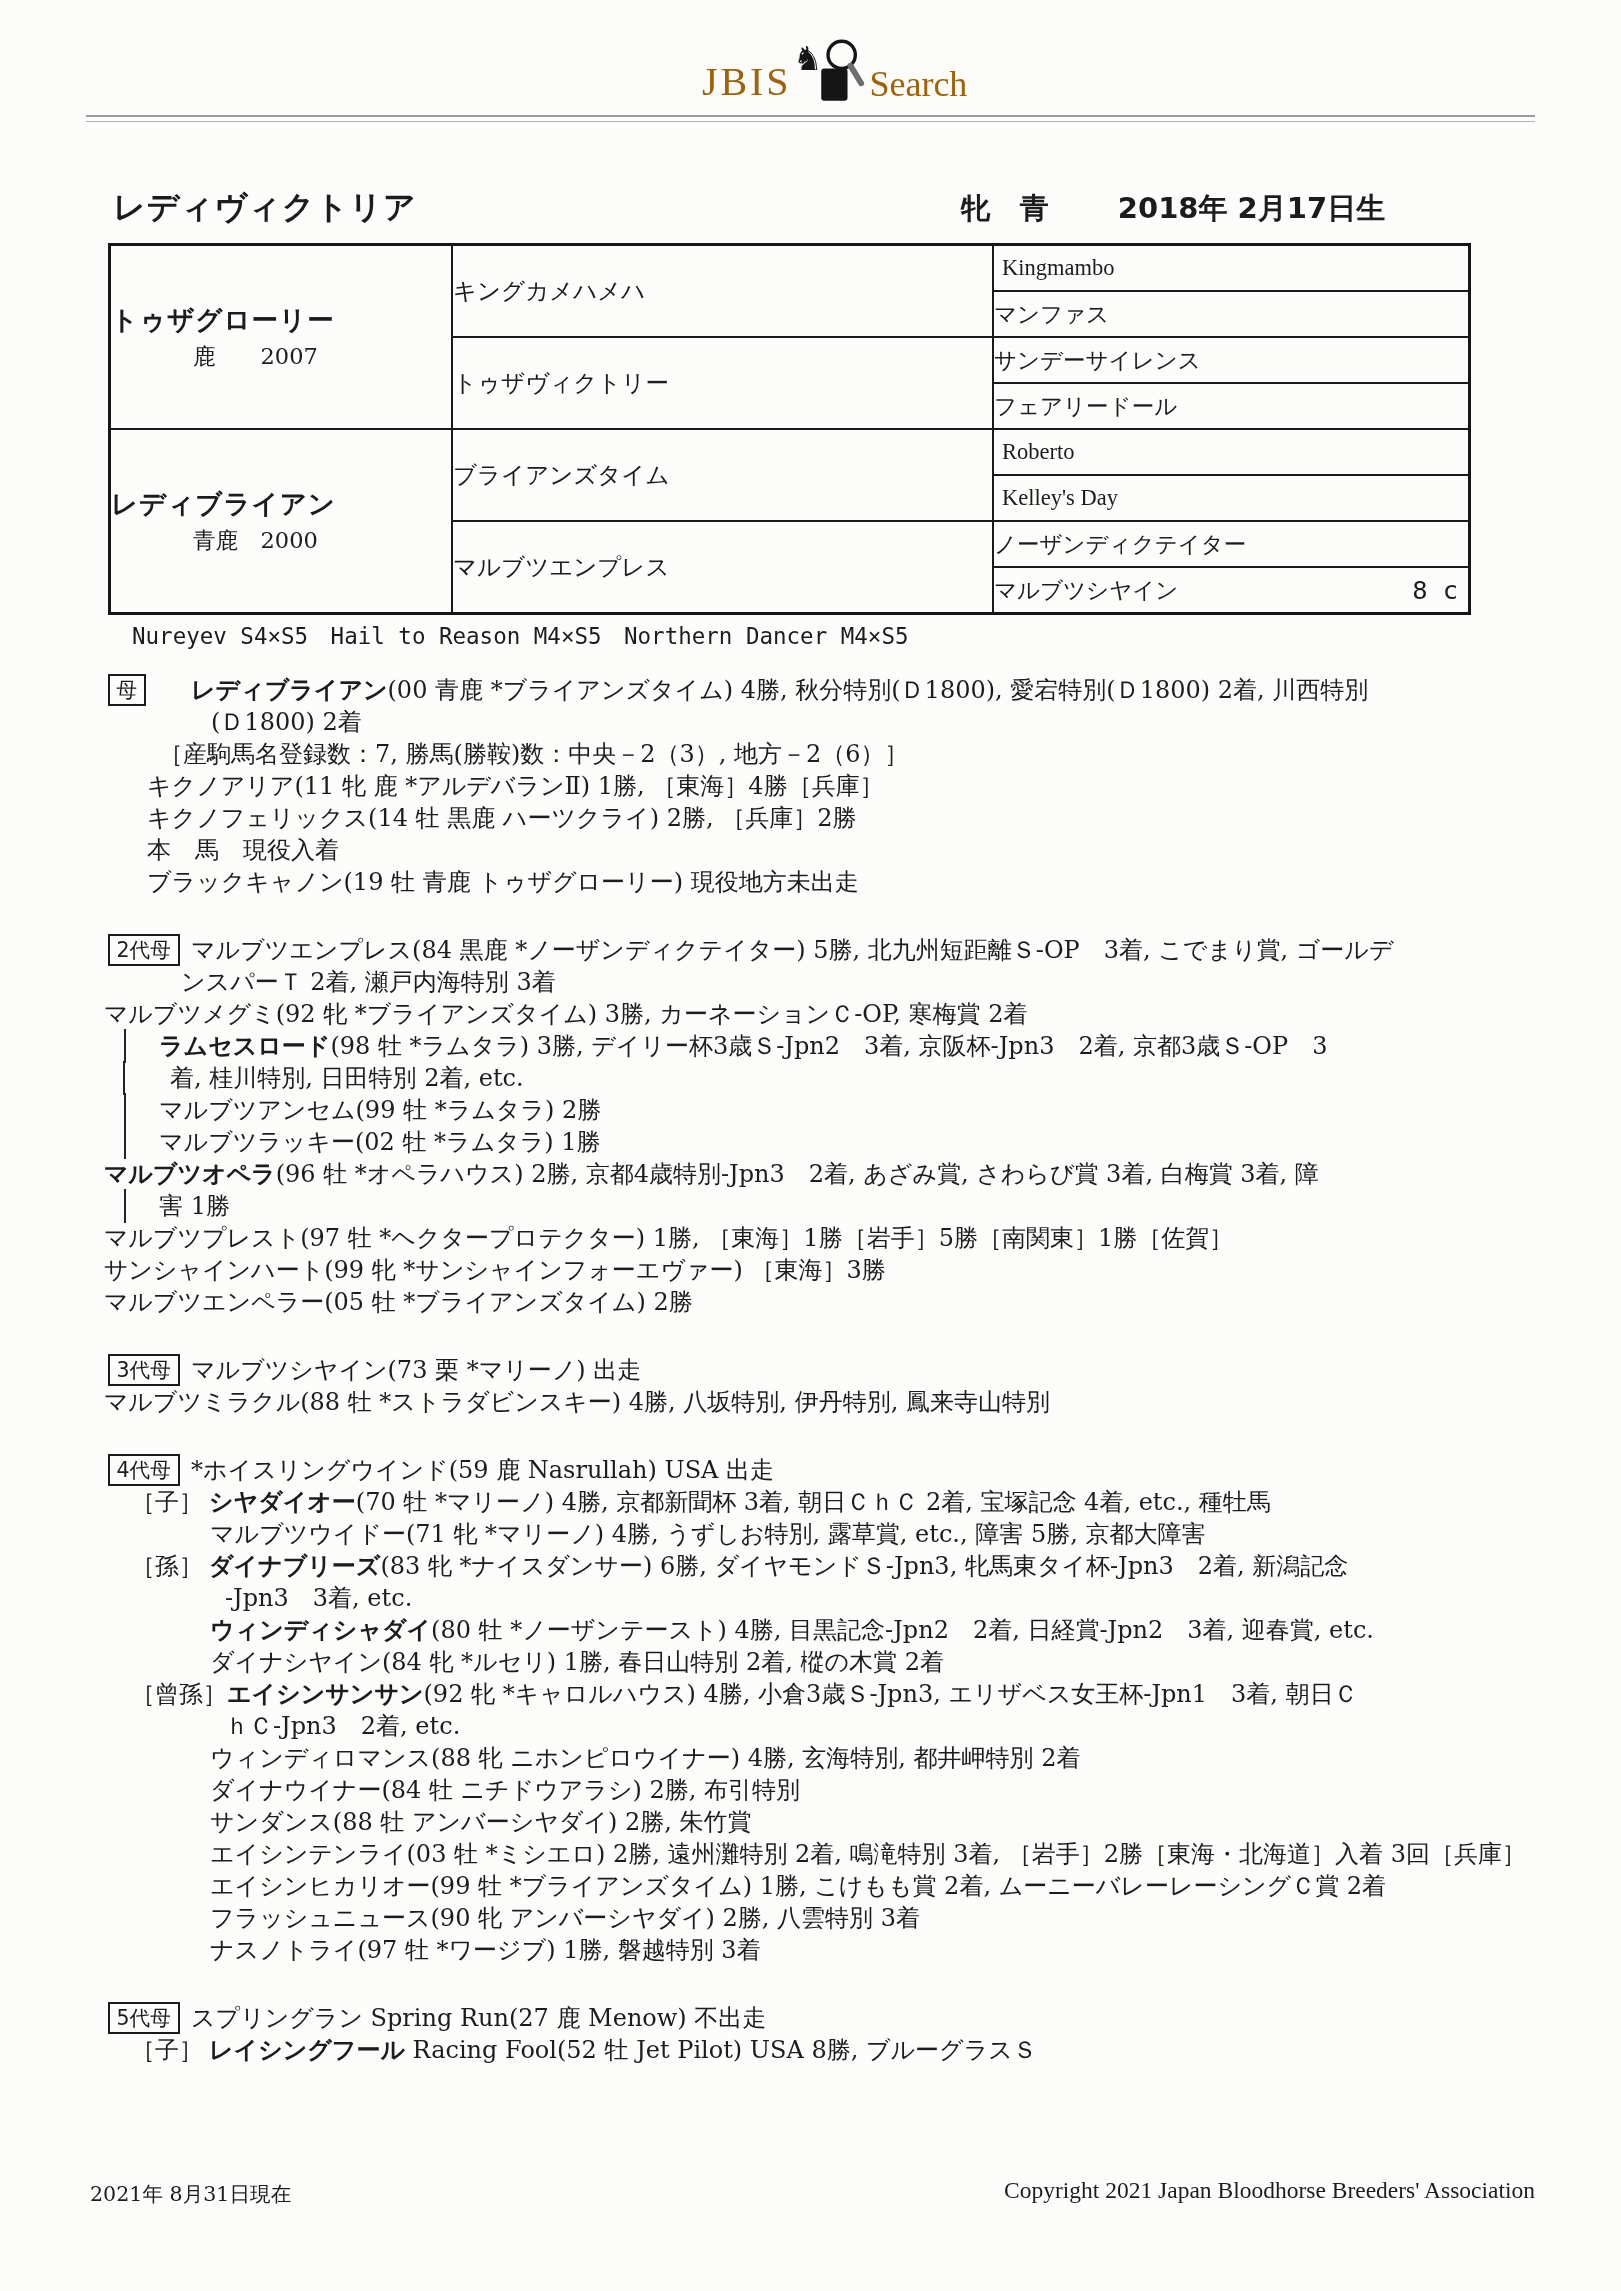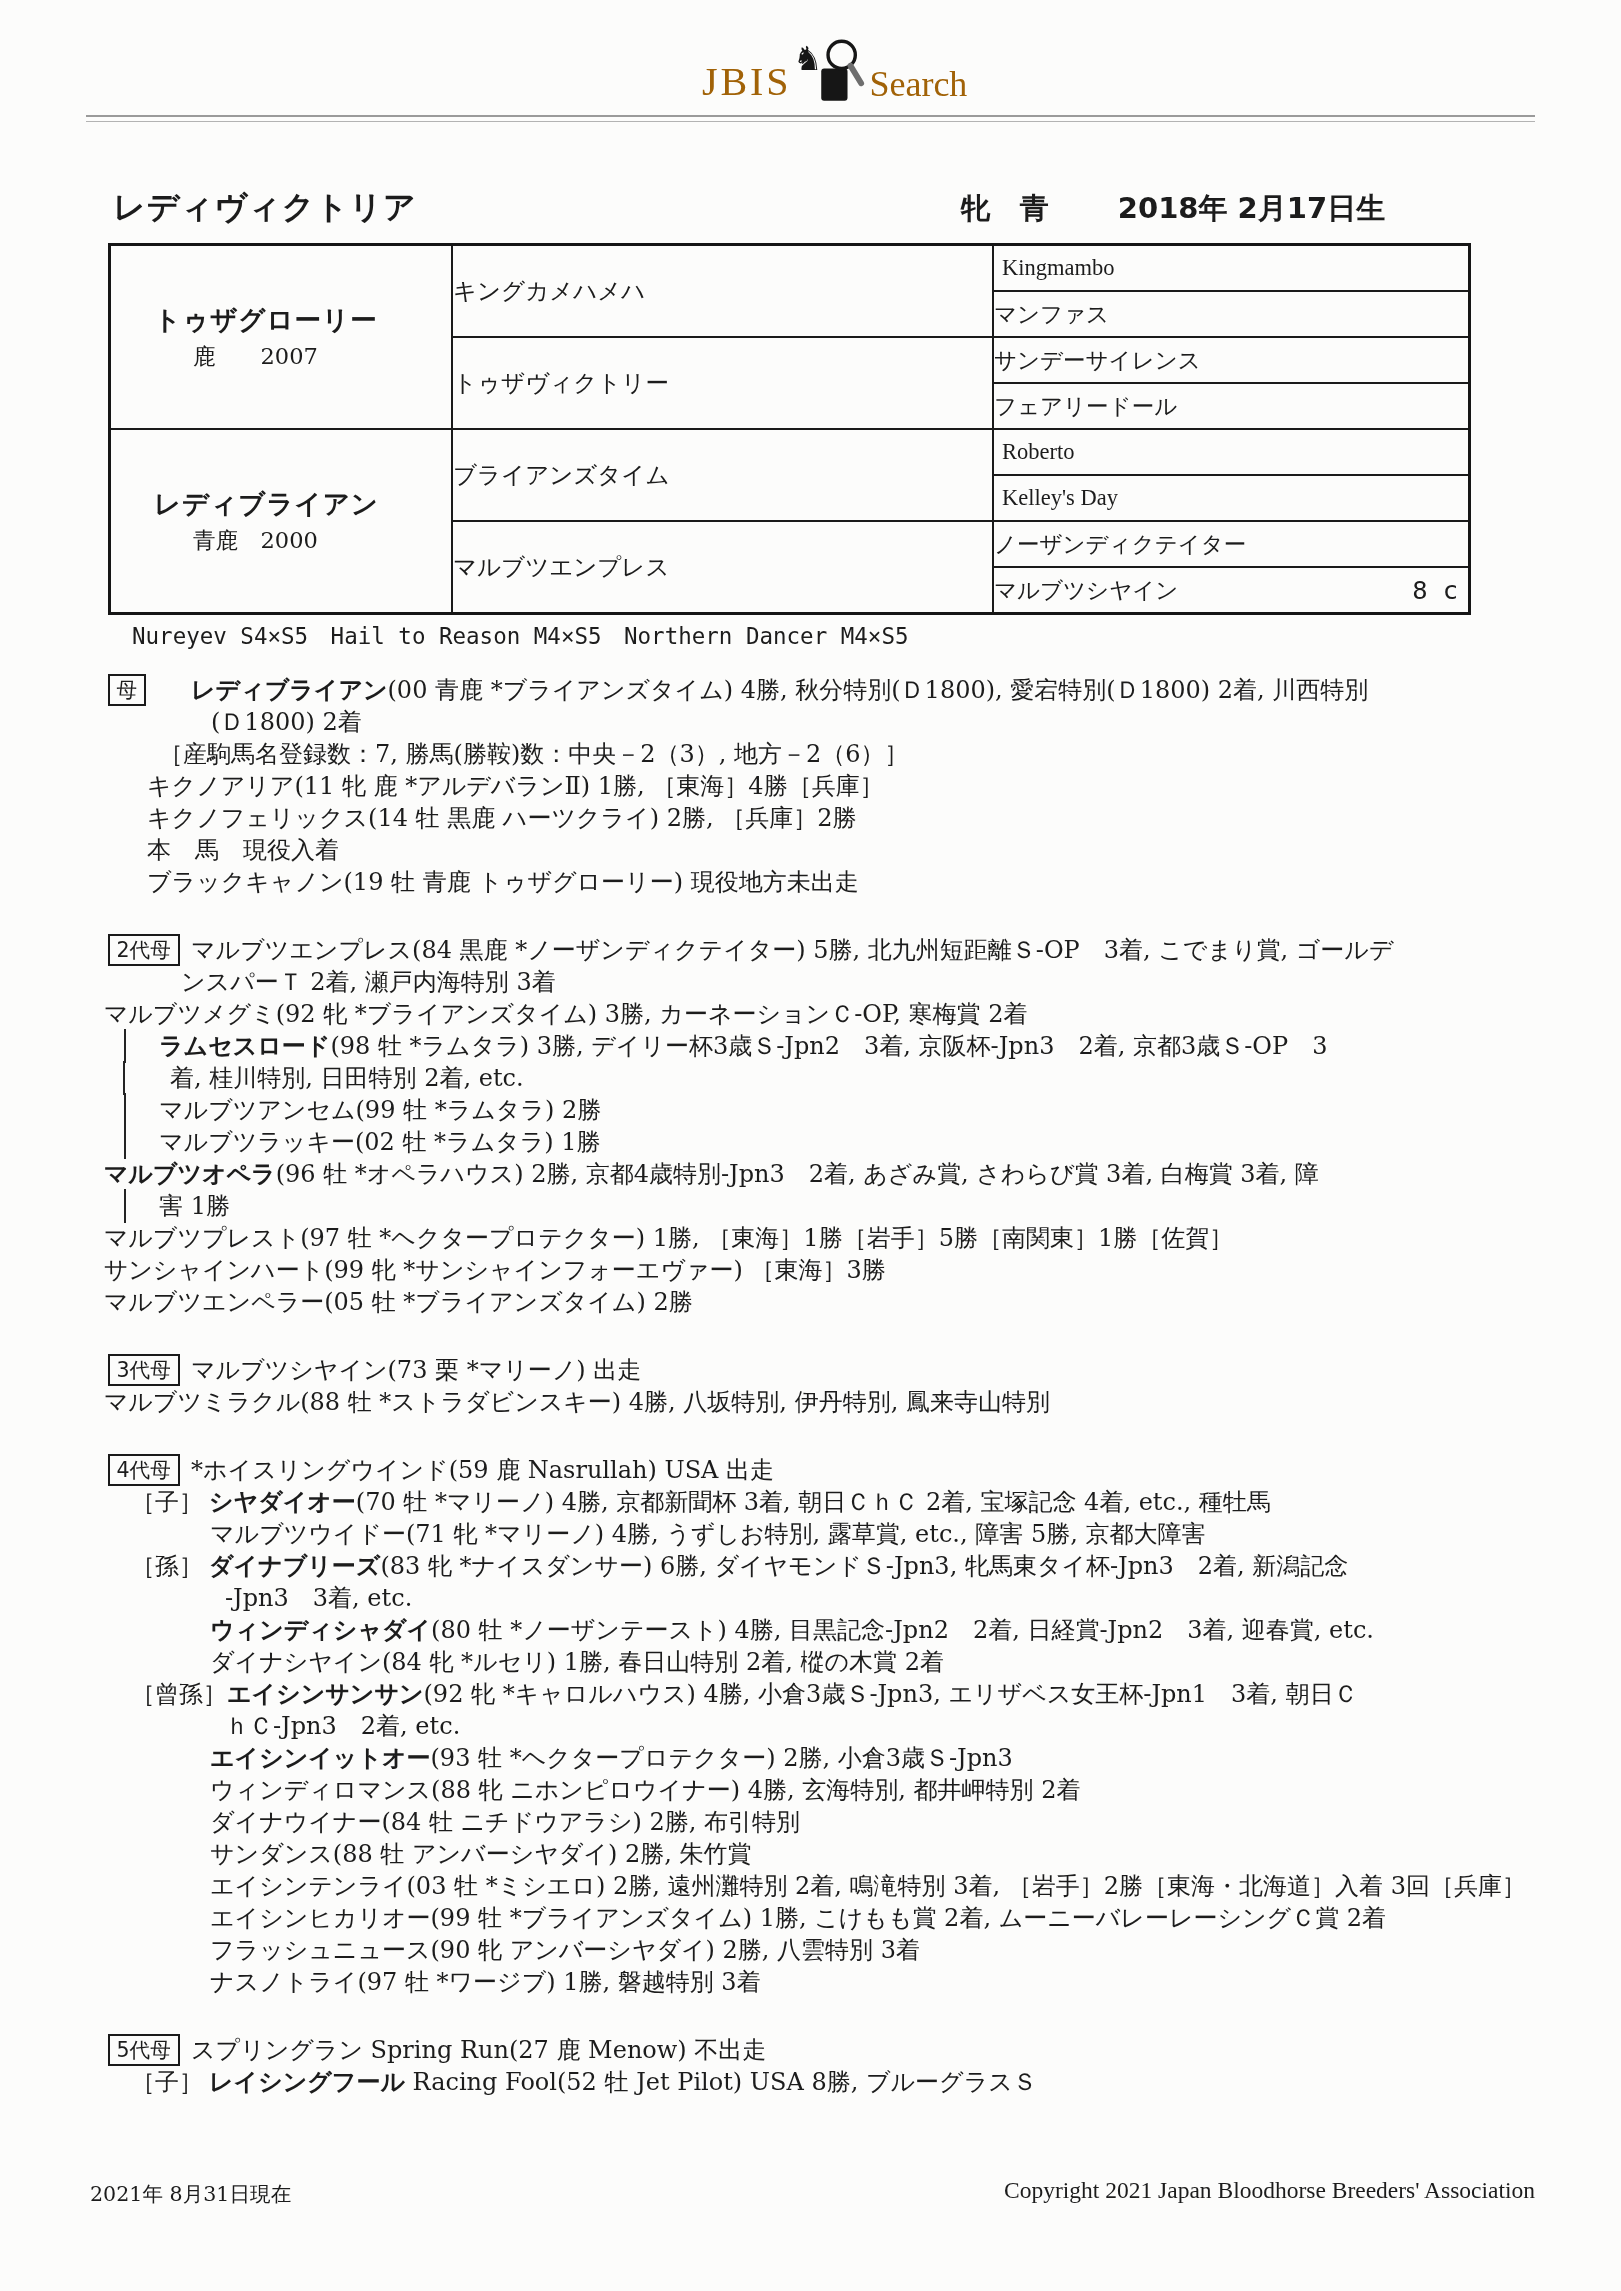--- a/index.html
+++ b/index.html
@@ -24,21 +24,21 @@
 
   
   table.ped{position:absolute;left:108px;top:243px;width:1345px;border-collapse:collapse;
             table-layout:fixed;border:3.9px solid #161616;}
   table.ped td{border:2px solid #1a1a1a;height:44px;padding:0;vertical-align:middle;overflow:hidden;}
   td.cell-parent{width:340px;}
   td.cell-gp{width:539px;padding-left:17.6px;font-size:23.5px;font-family:"DejaVu Serif",serif;}
   td.cell-ggp{width:466px;padding-left:11.8px;font-size:22.5px;font-family:"DejaVu Serif",serif;}
   td.cell-ggp.latin{font-family:Liberation Serif, serif;padding-left:8px;}
   tr.divider td{border-top:2.9px solid #161616;}
-  .p-name{font-size:26.5px;font-weight:bold;padding-left:43px;letter-spacing:1px;}
+  .p-name{font-size:26.5px;font-weight:bold;letter-spacing:1px;}
   .p-detail{font-size:22.5px;padding-left:82px;margin-top:3.9px;font-family:"DejaVu Serif",serif;}
   .fam-num{float:right;margin-right:9.8px;font-family:"DejaVu Sans Mono",monospace;font-size:25.5px;}
 
   
   .inbreeding{position:absolute;left:132px;top:621px;font-size:22.5px;
               font-family:"DejaVu Sans Mono",monospace;white-space:nowrap;}
 
   
   .family{position:absolute;left:88px;top:674px;width:1460px;}
   .section{position:relative;margin-bottom:36px;}
@@ -164,21 +164,20 @@
         <span class="gen-label">4代母</span>
         <div class="ln in-head"><span class="rest">*ホイスリングウインド(59 鹿 Nasrullah) USA 出走</span></div>
         <div class="ln in-t"><span class="tag">［子］</span><b>シヤダイオー</b><span class="rest">(70 牡 *マリーノ) 4勝, 京都新聞杯 3着, 朝日ＣｈＣ 2着, 宝塚記念 4着, etc., 種牡馬</span></div>
         <div class="ln in-tn"><span class="rest">マルブツウイドー(71 牝 *マリーノ) 4勝, うずしお特別, 露草賞, etc., 障害 5勝, 京都大障害</span></div>
         <div class="ln in-t"><span class="tag">［孫］</span><b>ダイナブリーズ</b><span class="rest">(83 牝 *ナイスダンサー) 6勝, ダイヤモンドＳ-Jpn3, 牝馬東タイ杯-Jpn3　2着, 新潟記念</span></div>
         <div class="ln in-tc"><span class="rest">-Jpn3　3着, etc.</span></div>
         <div class="ln in-tn"><b>ウィンディシャダイ</b><span class="rest">(80 牡 *ノーザンテースト) 4勝, 目黒記念-Jpn2　2着, 日経賞-Jpn2　3着, 迎春賞, etc.</span></div>
         <div class="ln in-tn"><span class="rest">ダイナシヤイン(84 牝 *ルセリ) 1勝, 春日山特別 2着, 樅の木賞 2着</span></div>
         <div class="ln in-t"><span class="tag">［曾孫］</span><b>エイシンサンサン</b><span class="rest">(92 牝 *キャロルハウス) 4勝, 小倉3歳Ｓ-Jpn3, エリザベス女王杯-Jpn1　3着, 朝日Ｃ</span></div>
         <div class="ln in-tc"><span class="rest">ｈＣ-Jpn3　2着, etc.</span></div>
-        <div class="ln in-tn"><b>エイシンイットオー</b><span class="rest">(93 牡 *ヘクタープロテクター) 2勝, 小倉3歳Ｓ-Jpn3</span></div>
         <div class="ln in-tn"><span class="rest">ウィンディロマンス(88 牝 ニホンピロウイナー) 4勝, 玄海特別, 都井岬特別 2着</span></div>
         <div class="ln in-tn"><span class="rest">ダイナウイナー(84 牡 ニチドウアラシ) 2勝, 布引特別</span></div>
         <div class="ln in-tn"><span class="rest">サンダンス(88 牡 アンバーシヤダイ) 2勝, 朱竹賞</span></div>
         <div class="ln in-tn"><span class="rest">エイシンテンライ(03 牡 *ミシエロ) 2勝, 遠州灘特別 2着, 鳴滝特別 3着, ［岩手］2勝［東海・北海道］入着 3回［兵庫］</span></div>
         <div class="ln in-tn"><span class="rest">エイシンヒカリオー(99 牡 *ブライアンズタイム) 1勝, こけもも賞 2着, ムーニーバレーレーシングＣ賞 2着</span></div>
         <div class="ln in-tn"><span class="rest">フラッシュニュース(90 牝 アンバーシヤダイ) 2勝, 八雲特別 3着</span></div>
         <div class="ln in-tn"><span class="rest">ナスノトライ(97 牡 *ワージブ) 1勝, 磐越特別 3着</span></div>
       </div>
       <div class="section">
         <span class="gen-label">5代母</span>

